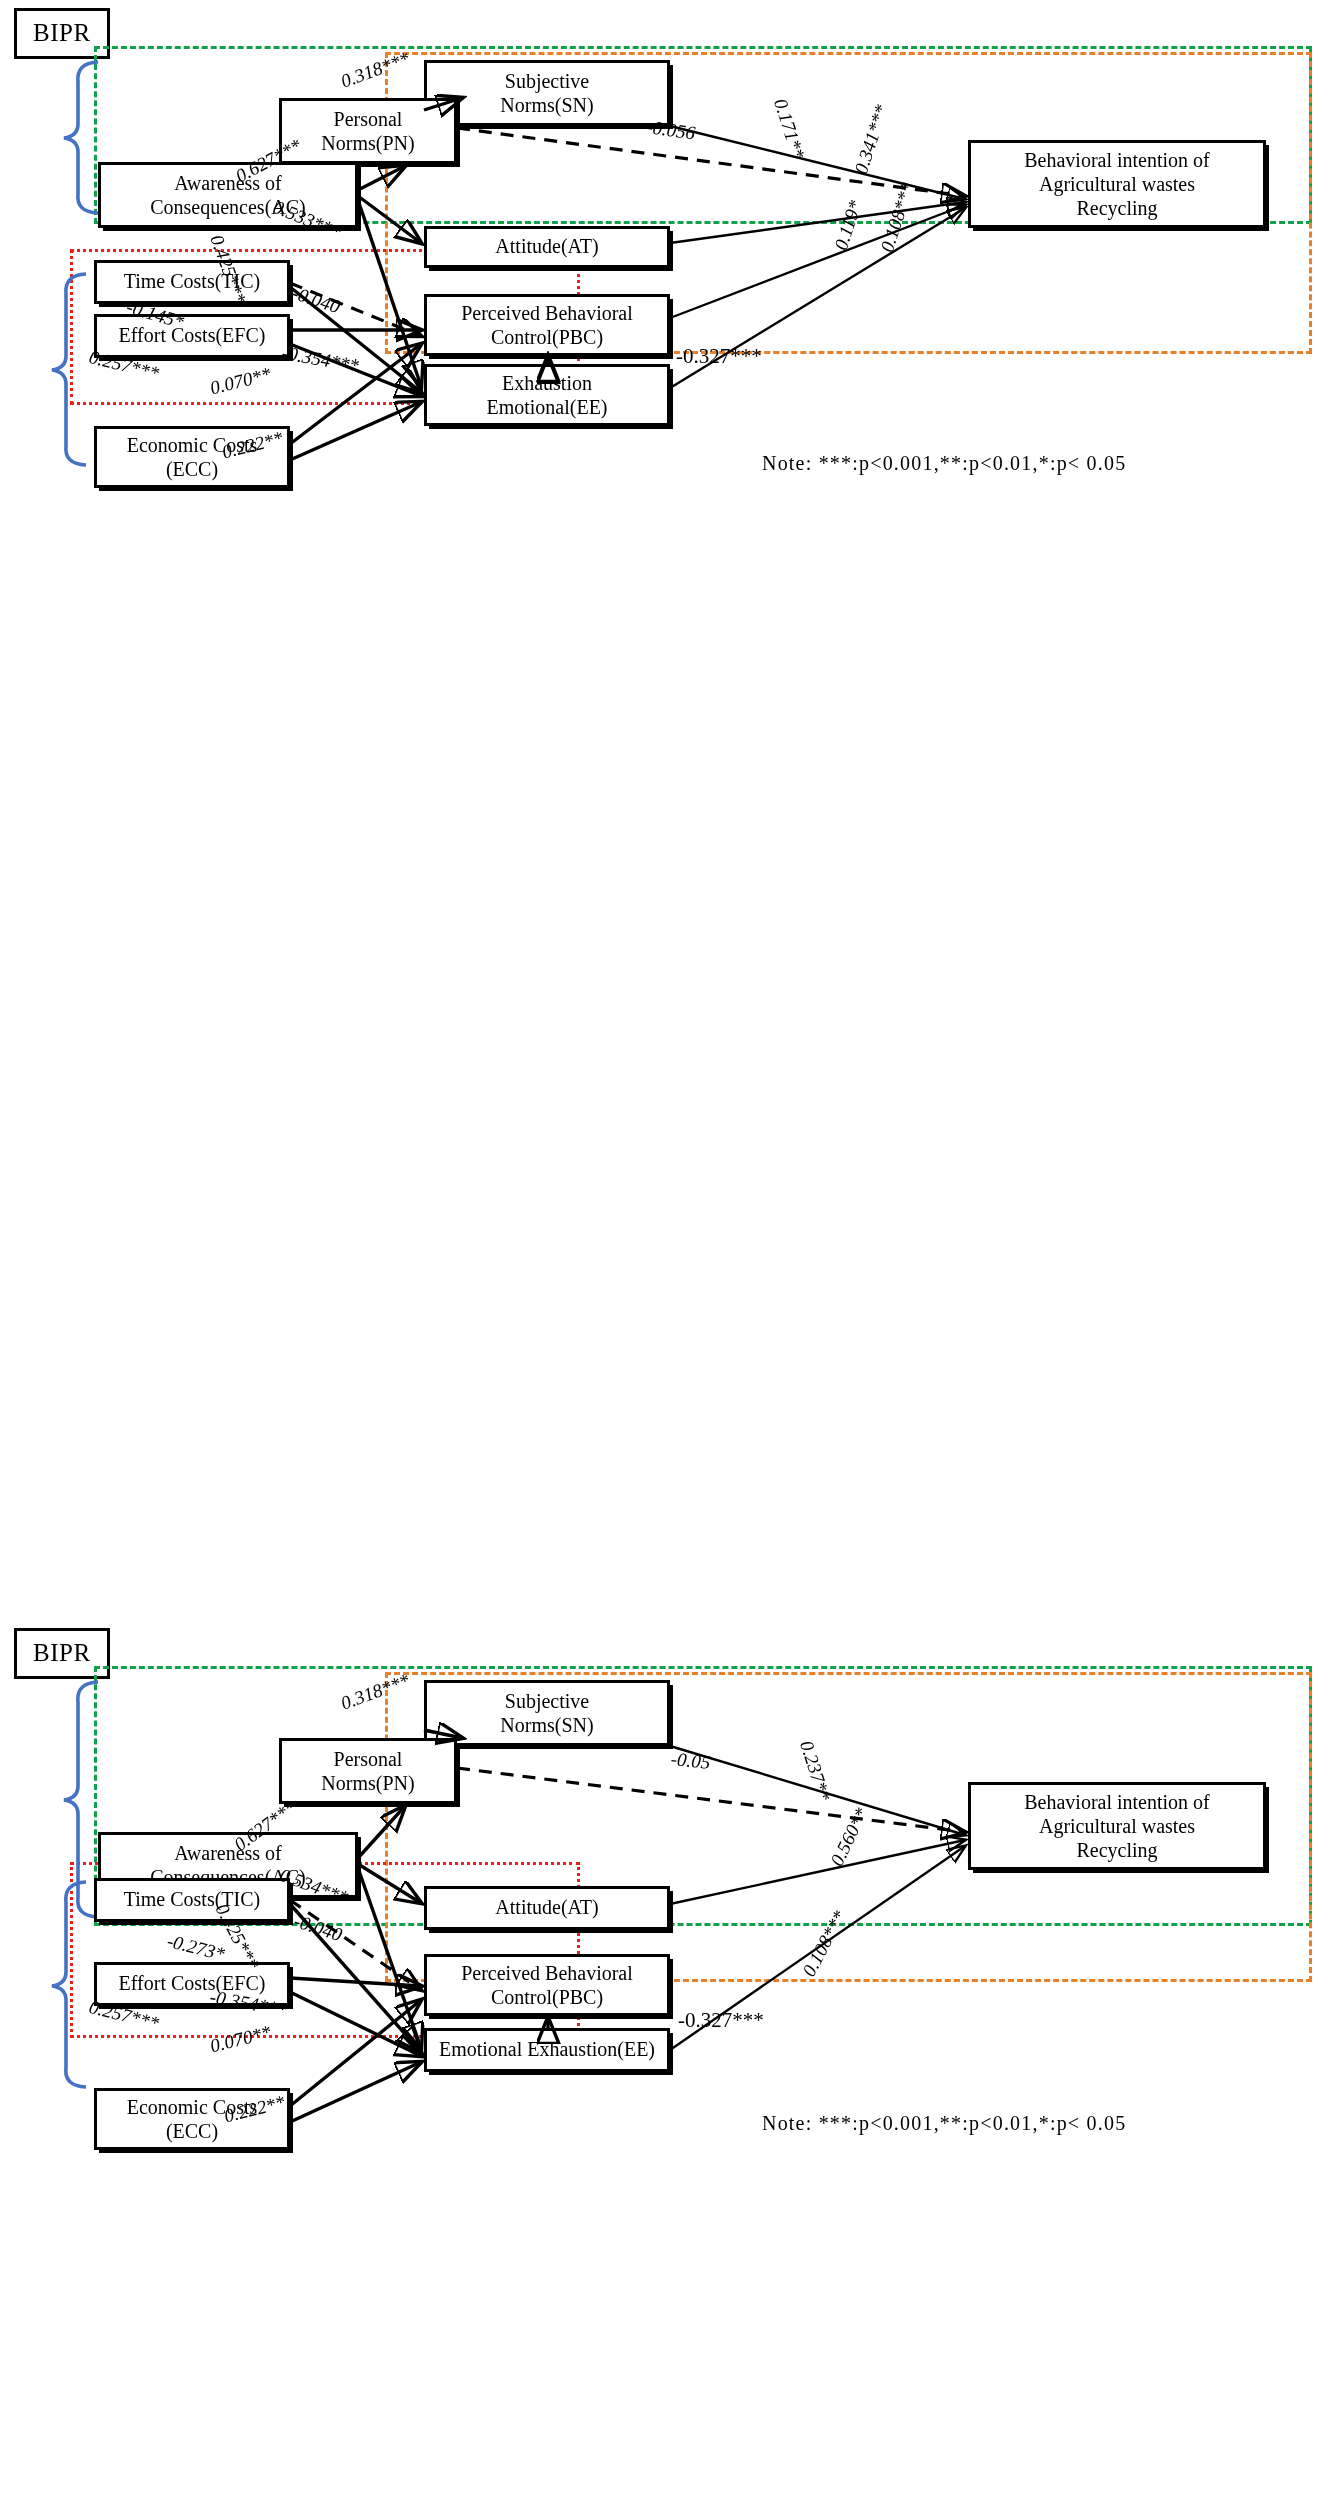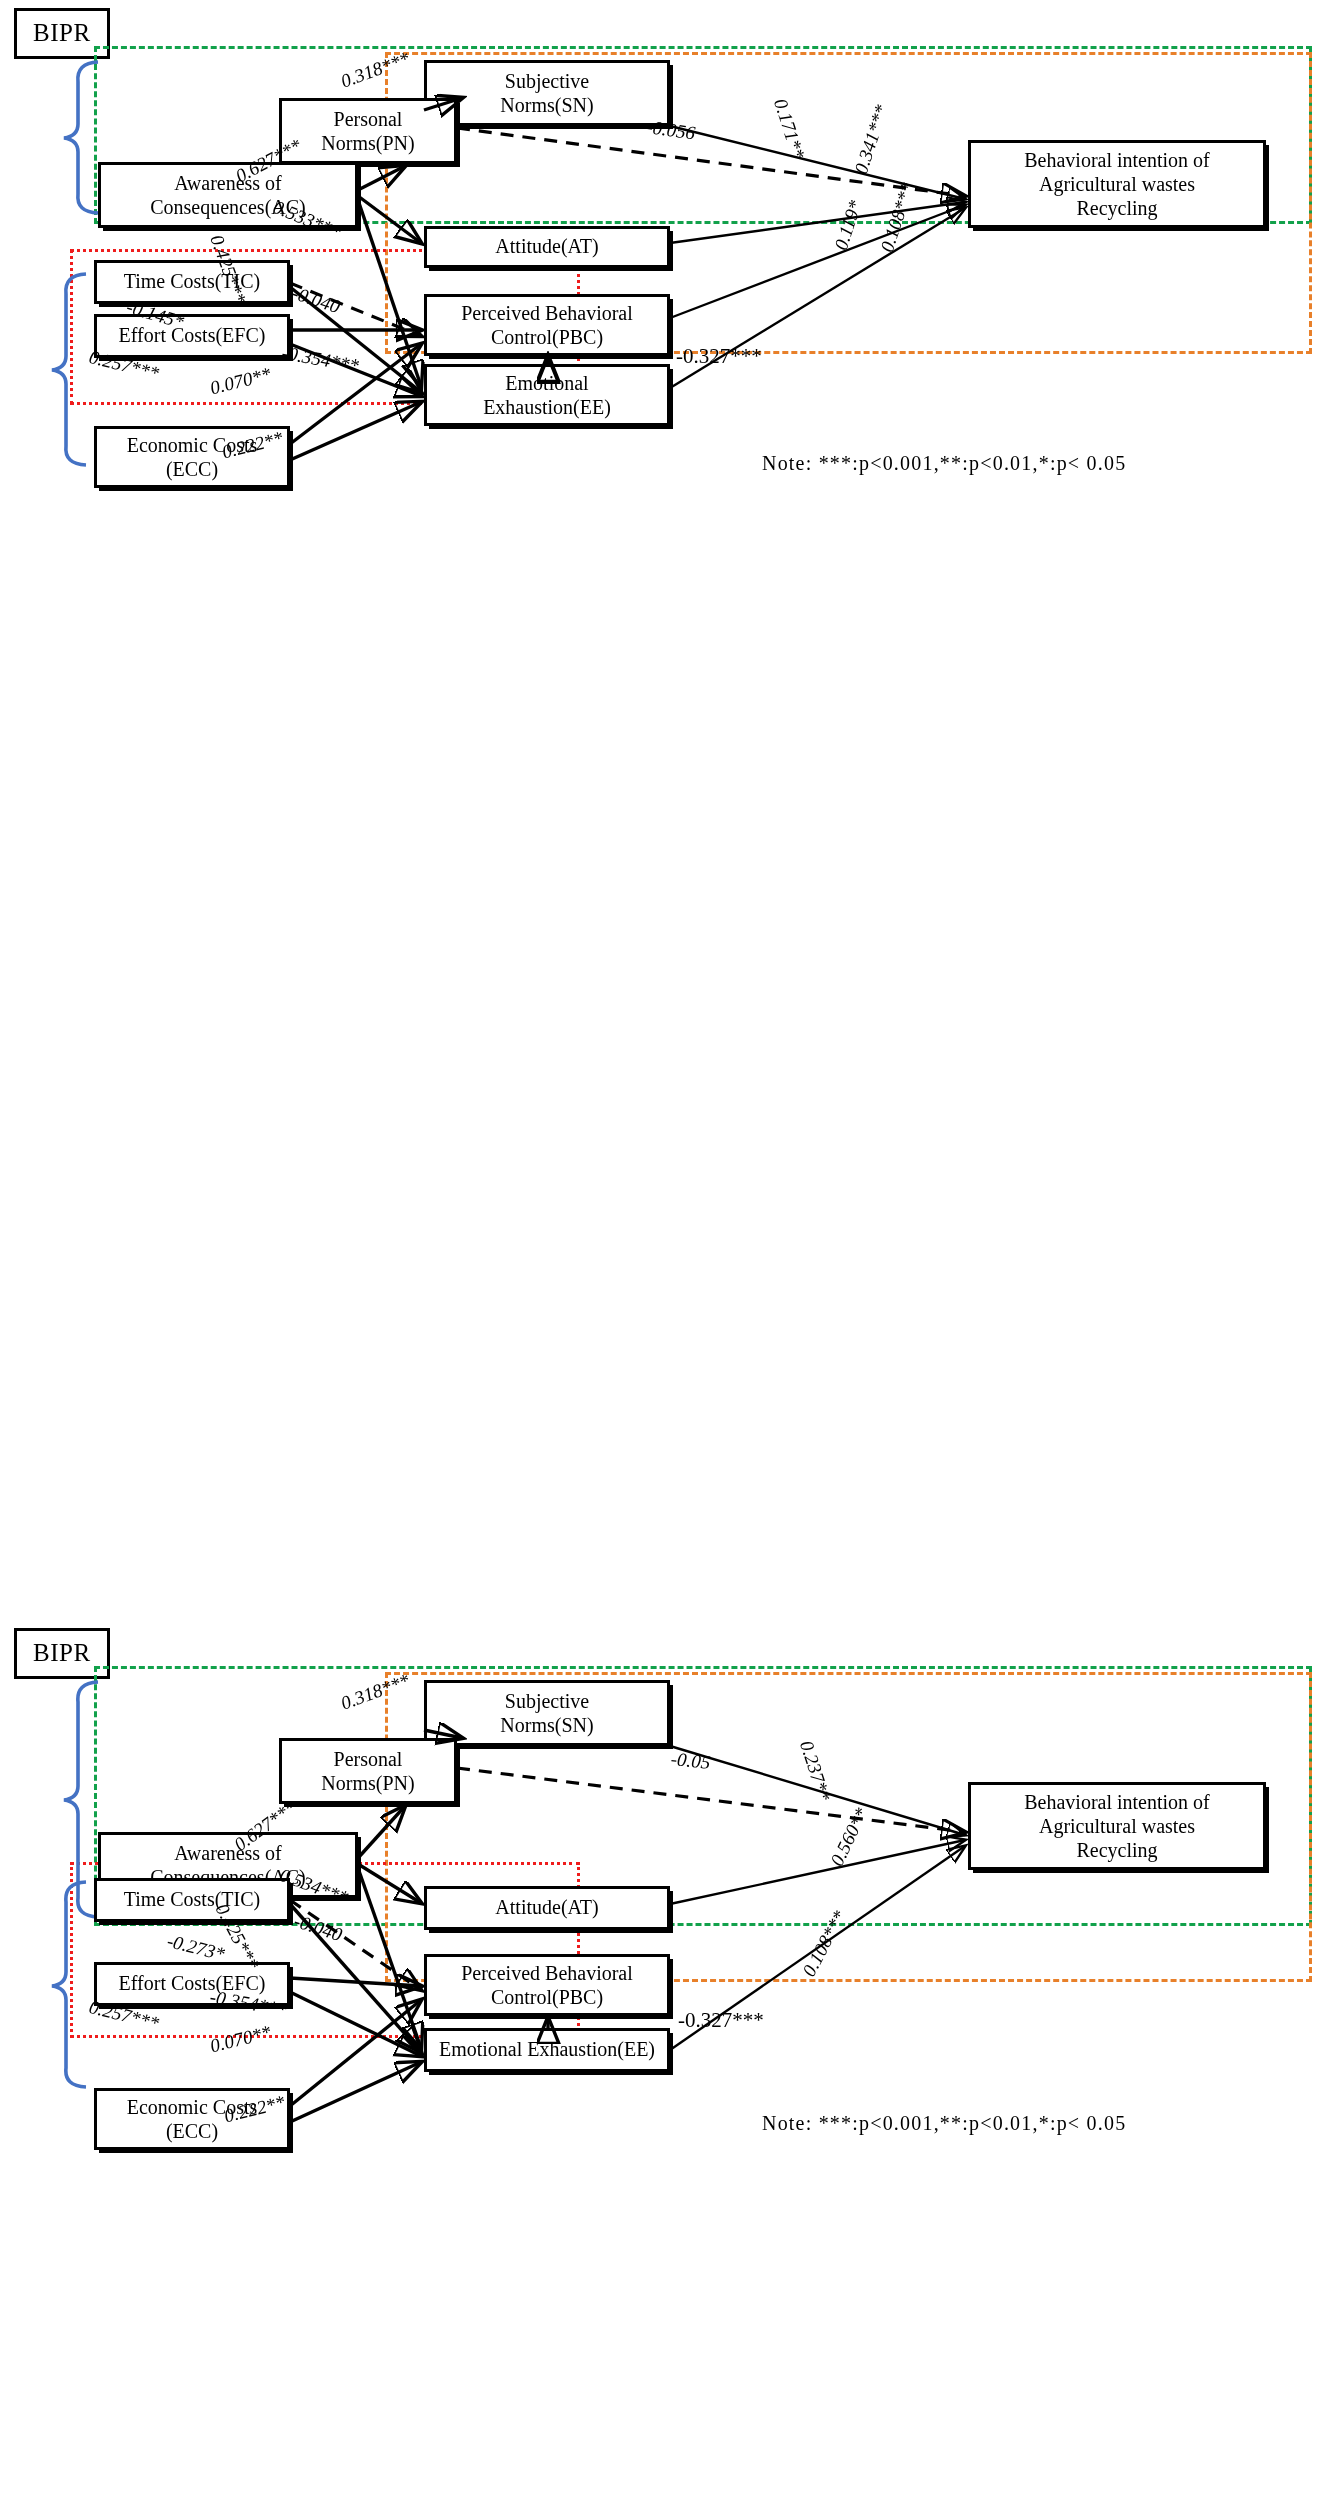--- a/index.html
+++ b/index.html
@@ -126,21 +126,21 @@
     <div class="node" style="left:424px; top:226px; width:246px; height:42px;">
       <span>Attitude(AT)</span>
     </div>
     <div class="node" style="left:424px; top:294px; width:246px; height:62px;">
       <span style="line-height:1.2;">
         <span>Perceived Behavioral</span><br><span>Control(PBC)</span>
       </span>
     </div>
     <div class="node" style="left:424px; top:364px; width:246px; height:62px;">
       <span style="line-height:1.2;">
-        <span>Emotional</span><br><span>Exhaustion(EE)</span>
+        <span>Exhaustion</span><br><span>Emotional(EE)</span>
       </span>
     </div>
     <div class="node" style="left:94px; top:260px; width:196px; height:44px;">
       <span>Time Costs(TIC)</span>
     </div>
     <div class="node" style="left:94px; top:314px; width:196px; height:44px;">
       <span>Effort Costs(EFC)</span>
     </div>
     <div class="node" style="left:94px; top:426px; width:196px; height:62px;">
       <span style="line-height:1.2;">

